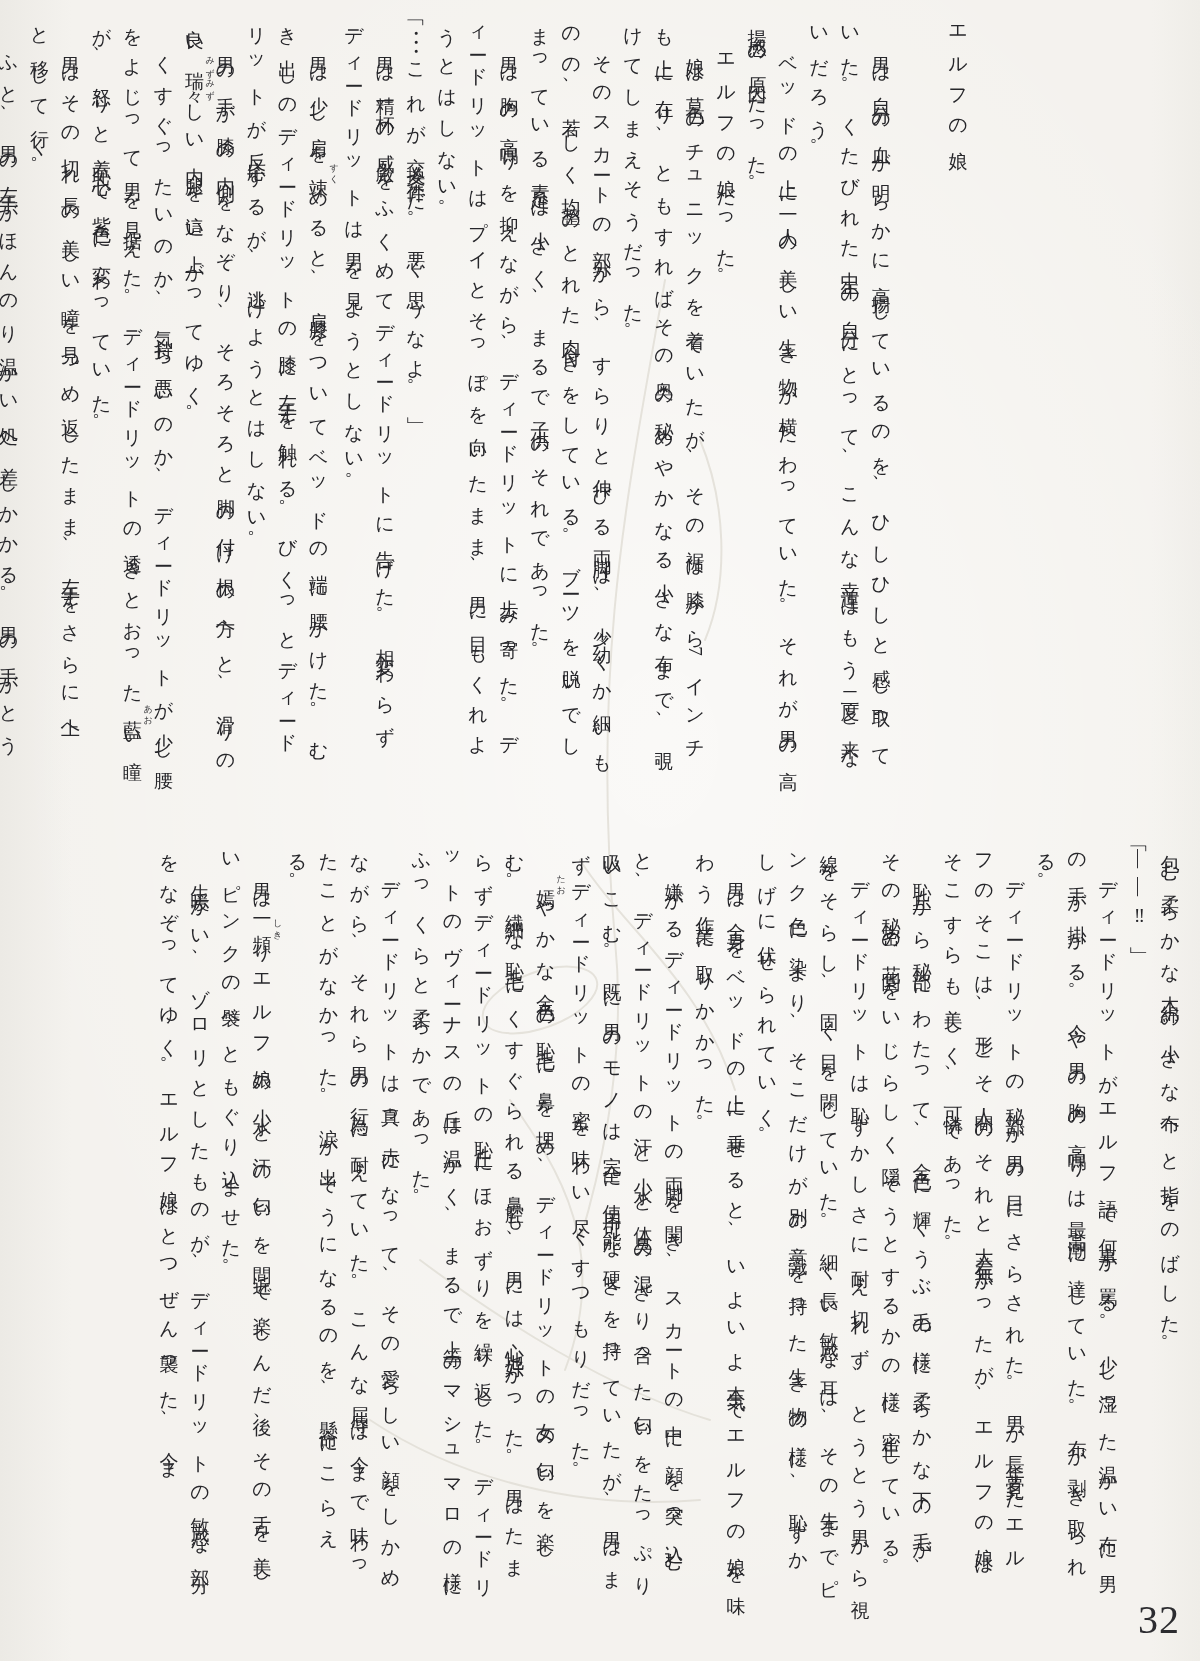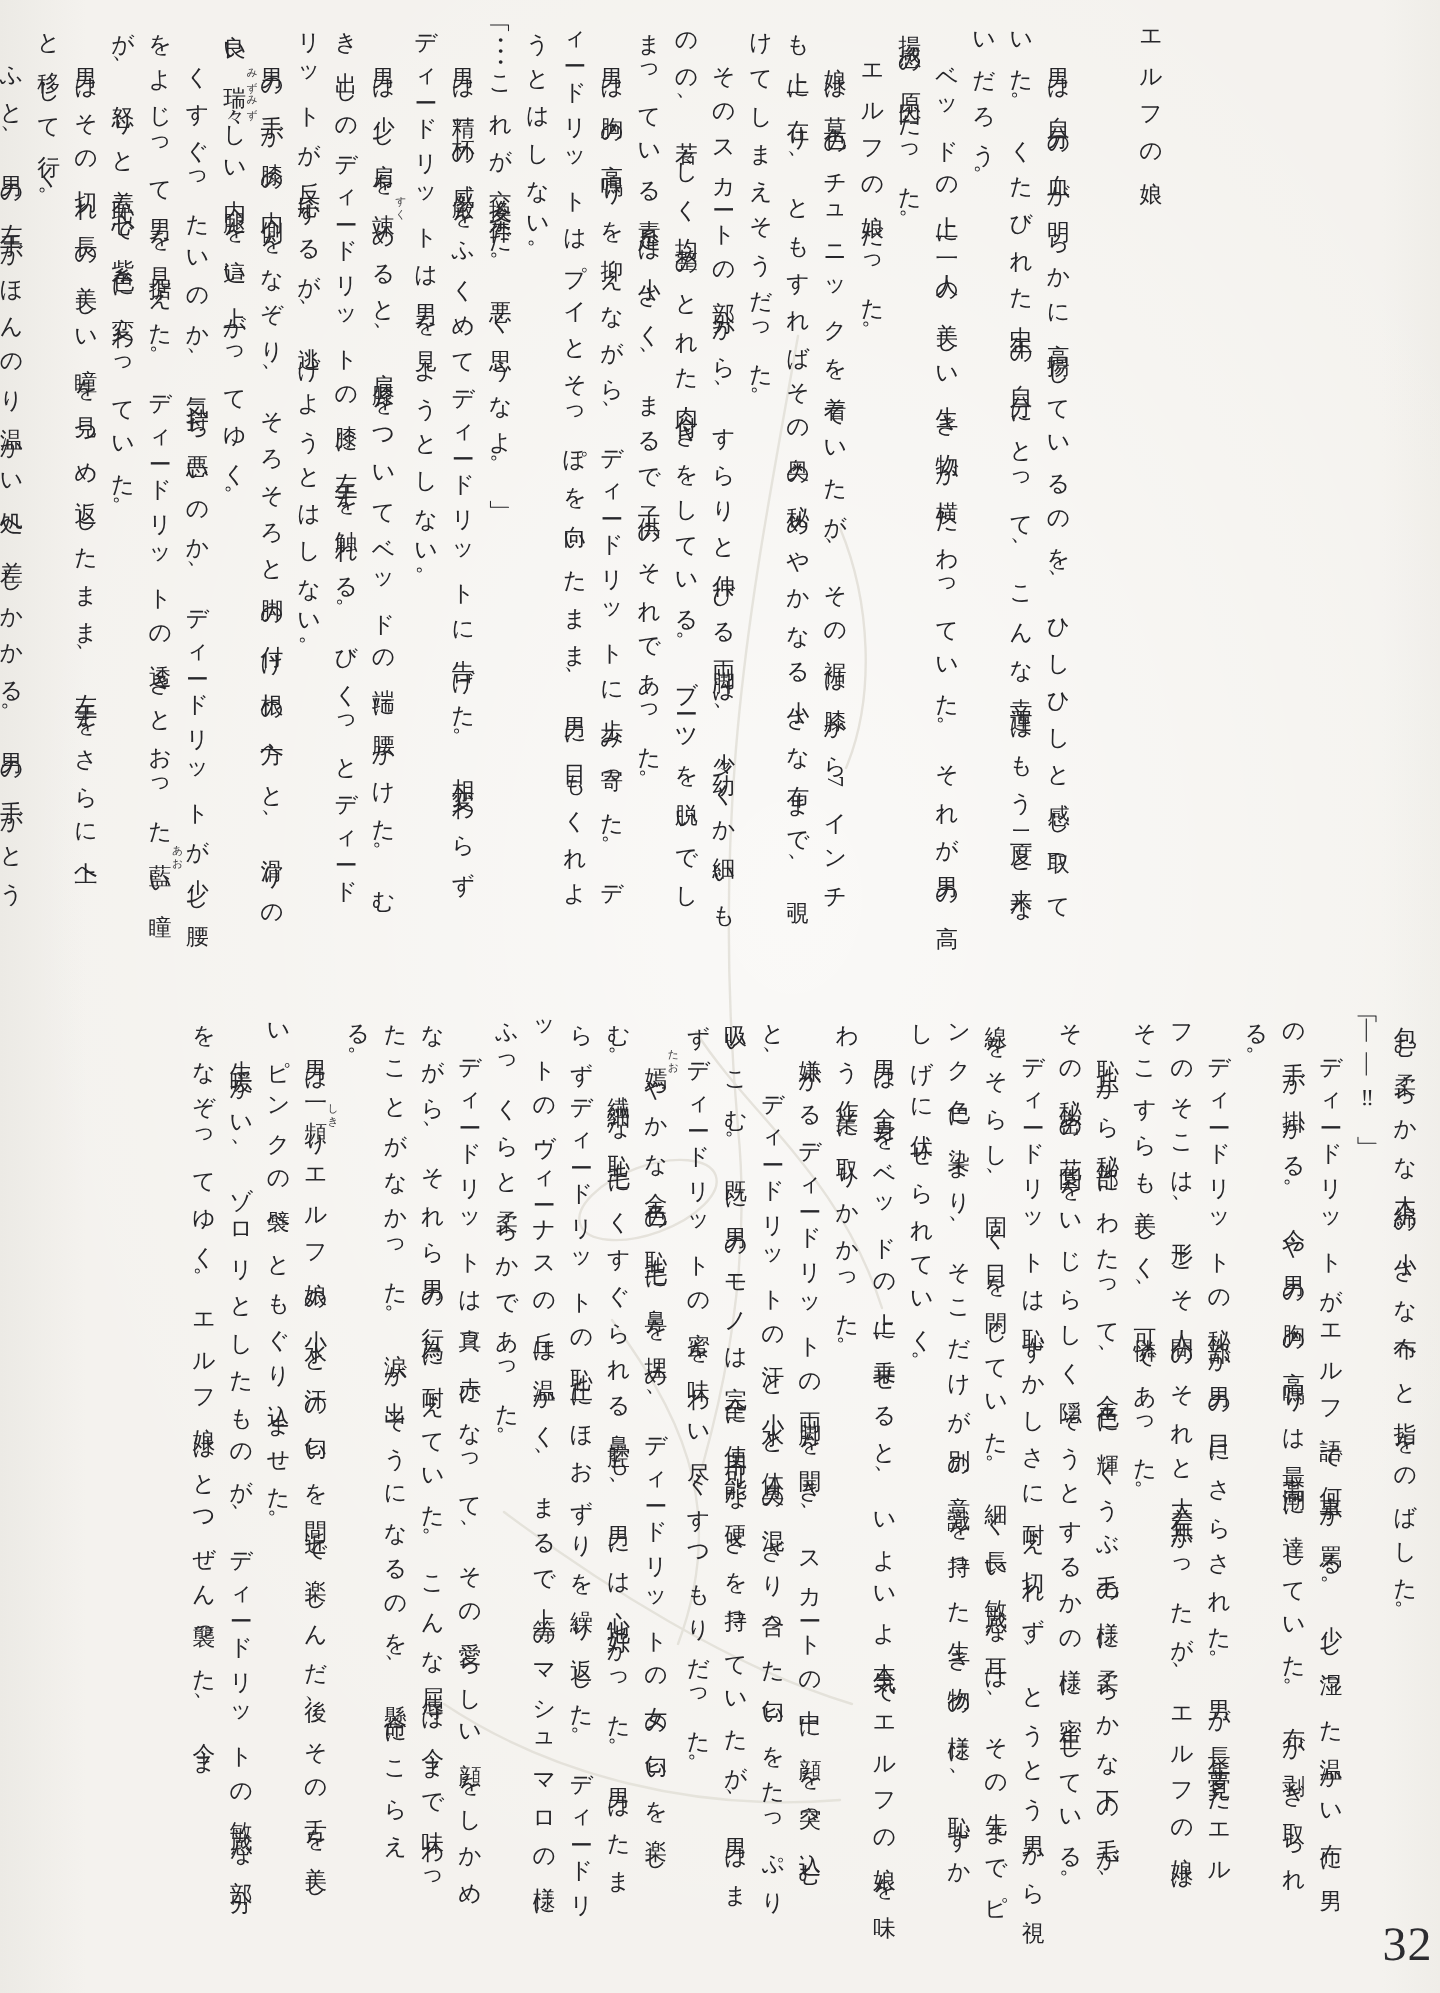--- a/index.html
+++ b/index.html
@@ -33,21 +33,21 @@
     margin-left:46px;
     white-space:nowrap;
   }
   ruby rt{
     font-size:9px;
     letter-spacing:1px;
     opacity:.9;
   }
   .page-number{
     position:absolute;
-    top:1596px;right:6px;
+    top:1596px;right:20px;
     font-size:40px;
     letter-spacing:1px;
     color:#2c2c30;
   }
   .sketch{
     position:absolute;
     left:280px;top:240px;
     pointer-events:none;
   }
 </style>

